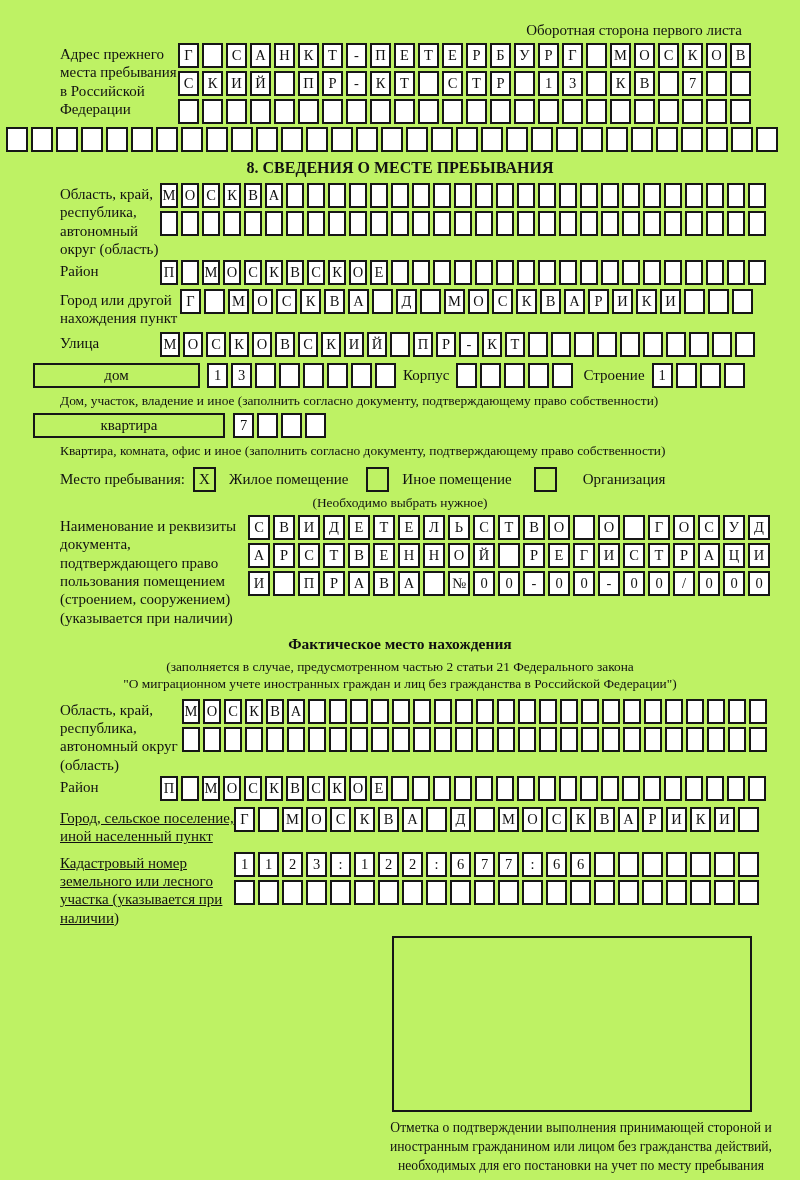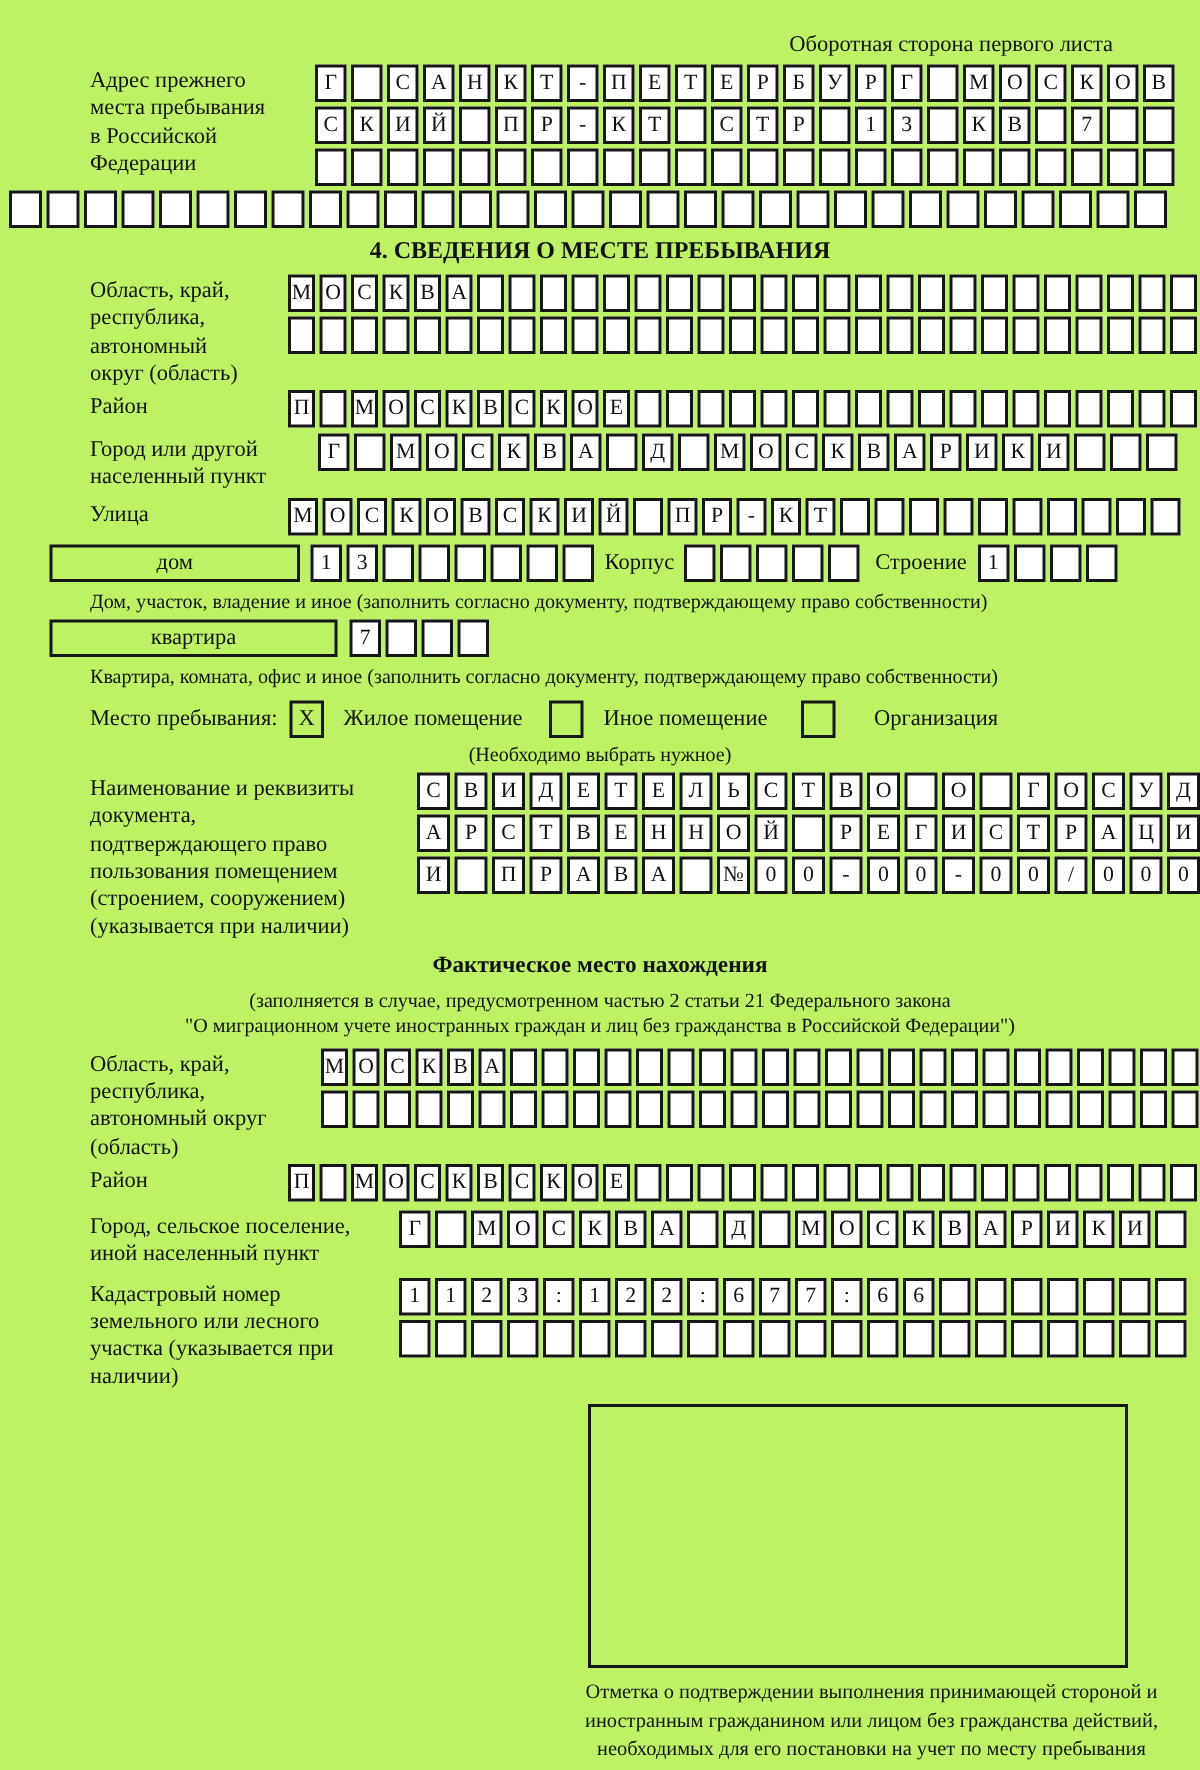--- a/index.html
+++ b/index.html
@@ -18,28 +18,28 @@
     display:flex; align-items:center; justify-content:center;
     font-size:14.5px; line-height:1;
   }
   .p24 .cell { width:21px; }
   .p21 .cell { width:18px; }
   .p23 .cell { width:20px; }
   .p25 .cell { width:22px; }
 
   .rows { display:flex; flex-direction:column; gap:3px; }
 
-  .frow { display:flex; align-items:flex-start; margin-left:60px;gap:32px; }
+  .frow { display:flex; align-items:flex-start; margin-left:60px; }
   .flabel { font-size:15px; line-height:1.22; padding-top:2px; }
   .wA { width:118px; }  
   .wB { width:100px; }  
   .wC { width:120px; }  
   .wD { width:188px; }  
   .wE { width:122px; }  
-  .wF { width:174px; }  
+  .wF { width:174px;text-decoration:underline; }  
 
   .fullrow { margin:3px 0 0 6px; }
   .note { font-size:13.4px; line-height:1.3; }
   .center { text-align:center; }
   .note-left { margin:4px 0 4px 60px; }
 
   .sec-title { text-align:center; font-weight:bold; font-size:16px; margin:7px 0 6px 0; }
   .fact-title { text-align:center; font-weight:bold; font-size:15.5px; margin:6px 0 5px 0; }
 
   .inline-row { display:flex; align-items:flex-start; }
@@ -184,21 +184,21 @@
       <span class="cell"></span>
       <span class="cell"></span>
       <span class="cell"></span>
       <span class="cell"></span>
       <span class="cell"></span>
       <span class="cell"></span>
       <span class="cell"></span>
       <span class="cell"></span>
     </div>
 
-  <div class="sec-title">4. СВЕДЕНИЯ О МЕСТЕ ПРЕБЫВАНИЯ</div>
+  <div class="sec-title">8. СВЕДЕНИЯ О МЕСТЕ ПРЕБЫВАНИЯ</div>
 
   <div class="frow">
     <div class="flabel wB">Область, край, республика, автономный округ (область)</div>
     <div class="rows" style="min-height:66px;">
       <div class="row p21">
           <span class="cell">М</span>
           <span class="cell">О</span>
           <span class="cell">С</span>
           <span class="cell">К</span>
           <span class="cell">В</span>
@@ -290,21 +290,21 @@
         <span class="cell"></span>
         <span class="cell"></span>
         <span class="cell"></span>
         <span class="cell"></span>
         <span class="cell"></span>
         <span class="cell"></span>
       </div>
   </div>
 
   <div class="frow mt4">
-    <div class="flabel wC">Город или другой населенный пункт</div>
+    <div class="flabel wC">Город или другой нахождения пункт</div>
     <div class="row p24">
         <span class="cell">Г</span>
         <span class="cell"></span>
         <span class="cell">М</span>
         <span class="cell">О</span>
         <span class="cell">С</span>
         <span class="cell">К</span>
         <span class="cell">В</span>
         <span class="cell">А</span>
         <span class="cell"></span>

